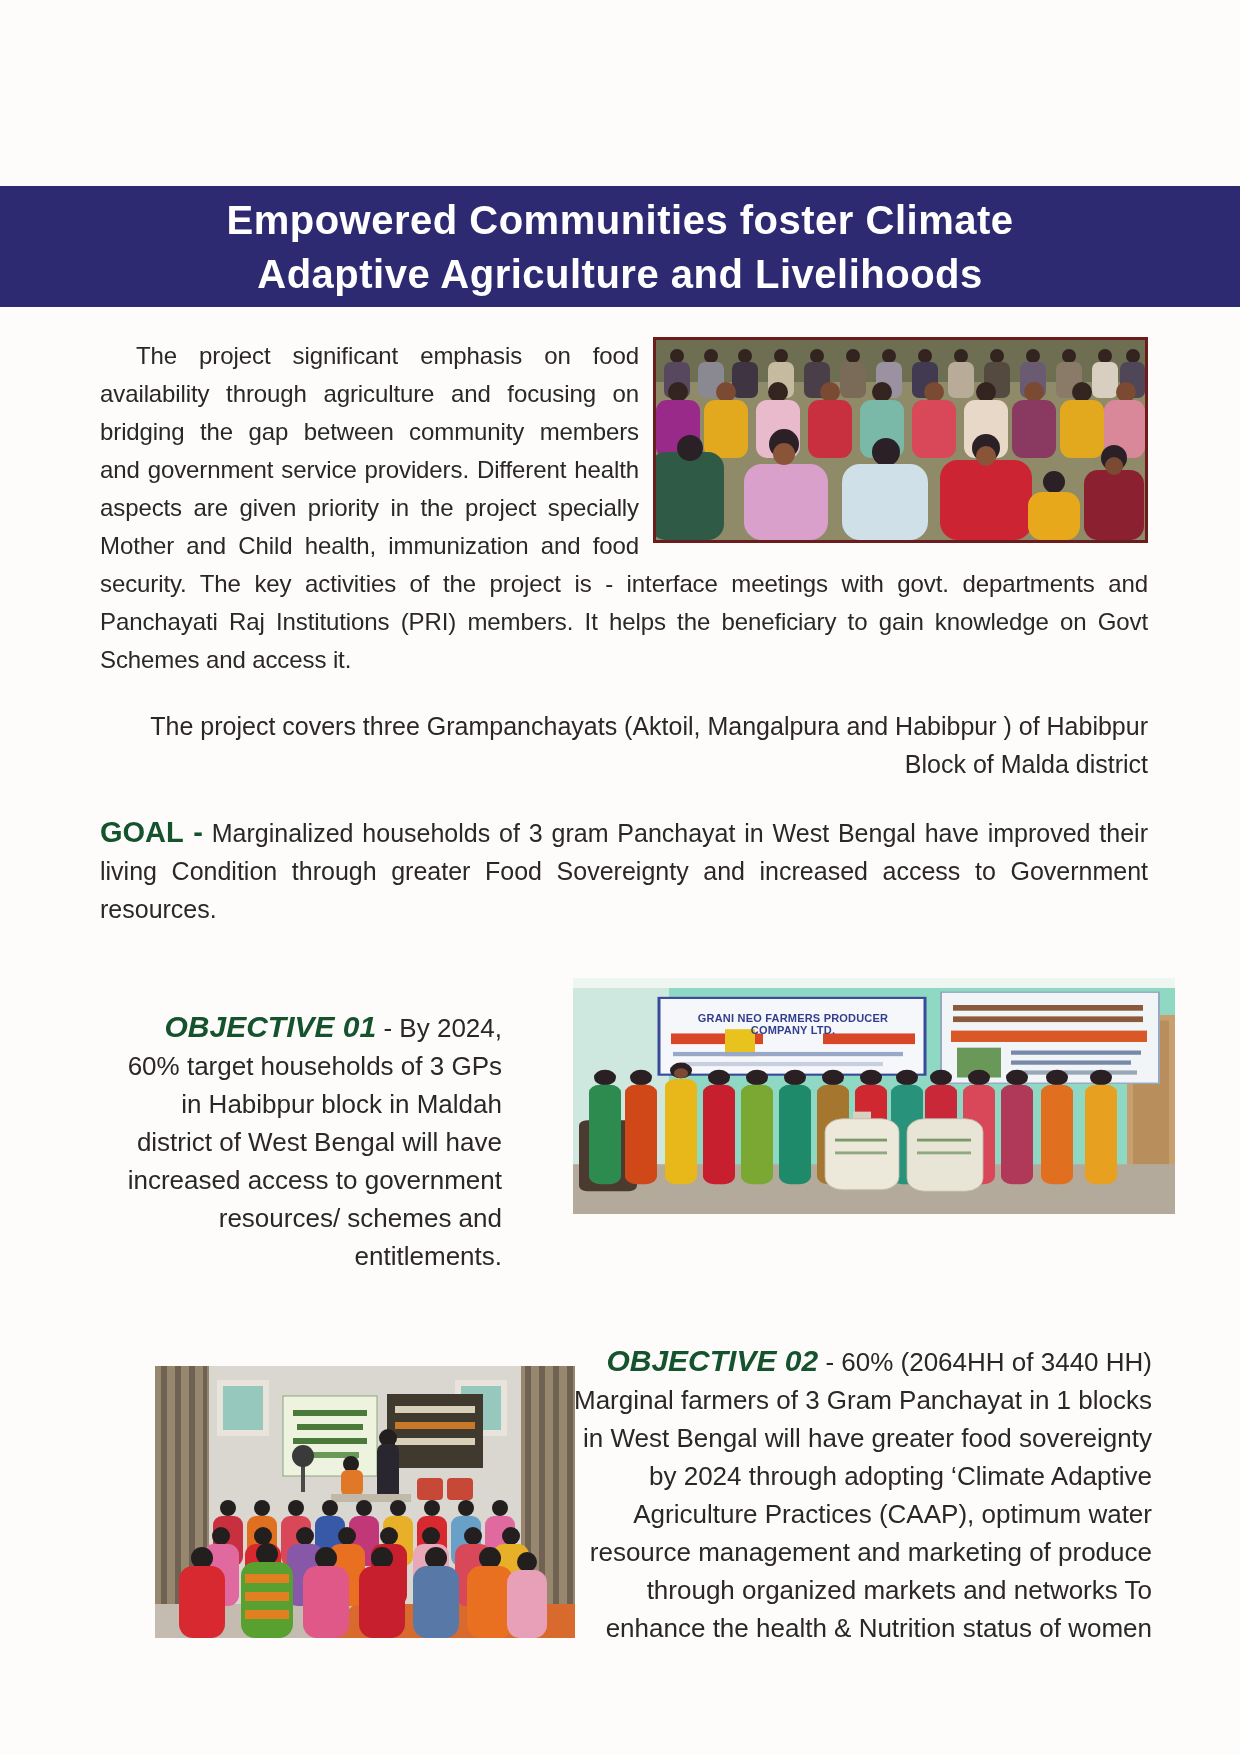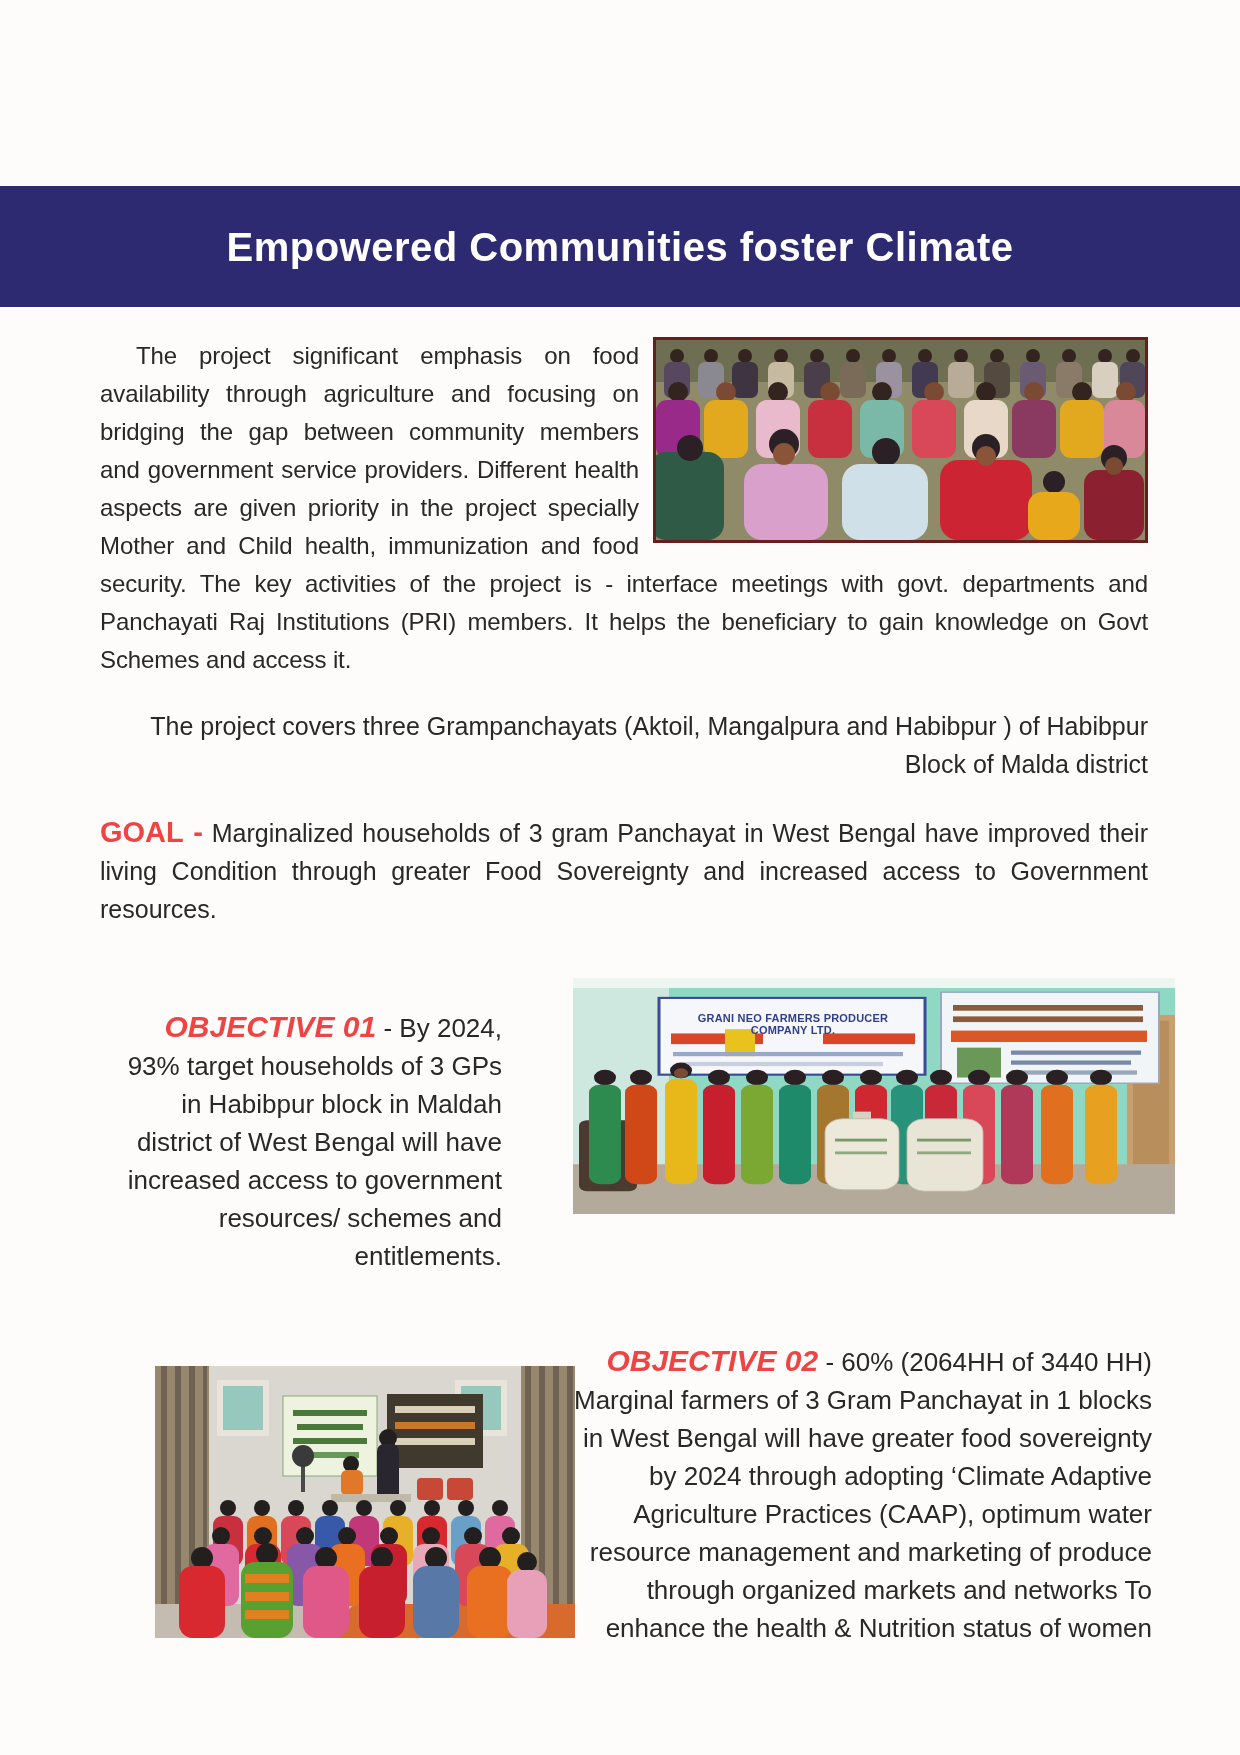--- a/index.html
+++ b/index.html
@@ -29,21 +29,21 @@
   .photo1{
     float:right;width:495px;height:206px;margin:0 0 12px 14px;
     border:3px solid #6b1d1d;
   }
   p{margin:0;text-align:right;}
   .intro-text{
     font-size:24px;line-height:38px;text-align:justify;text-indent:36px;letter-spacing:-0.1px;
   }
   .coverage-text{margin-top:28px;font-size:25px;line-height:38px;}
   .goal-para{margin-top:30px;font-size:25px;line-height:38px;text-align:justify;}
-  .blue-label{color:#ef4444;font-weight:bold;}
+  .blue-label{color:#14532d;font-weight:bold;}
   .goal-para .blue-label{font-size:29px;}
   .obj-row1{position:relative;margin-top:34px;height:336px;}
   .photo2{position:absolute;left:433px;top:0;width:602px;height:236px;}
   .photo2 .banner-caption{
     position:absolute;left:96px;top:34px;width:248px;
     font-size:11px;font-weight:bold;color:#323e8c;text-align:center;
     line-height:12px;letter-spacing:0.2px;
   }
   .obj1-para{position:absolute;left:6px;top:46px;width:396px;font-size:26px;line-height:38px;}
   .obj1-para .blue-label,.obj2-para .blue-label{font-size:30px;font-style:italic;}
@@ -51,20 +51,21 @@
   .photo3{position:absolute;left:15px;top:8px;width:420px;height:272px;}
   .obj2-para{position:absolute;left:460px;top:0;width:592px;font-size:26px;line-height:38px;}
 </style>
 </head>
 <body>
 
 <div class="page">
 
   <header class="banner">
     <div class="t-line">Empowered Communities foster Climate</div>
+    <div class="t-line">Adaptive Agriculture and Livelihoods</div>
   </header>
 
   <main class="content">
 
     <section class="intro-section">
       <figure class="photo photo1">
         <svg viewBox="0 0 489 200" preserveAspectRatio="none" aria-hidden="true">
           <rect width="489" height="200" fill="#8f8a68"></rect>
           <rect width="489" height="42" fill="#6e6e52"></rect>
           <circle cx="21" cy="16" r="7" fill="#332420"></circle>
@@ -195,21 +196,21 @@
           <rect x="280" y="188" width="18" height="16" fill="#d8d0c0"></rect>
           <rect x="252" y="198" width="74" height="100" rx="18" fill="#ece8da" stroke="#c0b8a8"></rect>
           <rect x="334" y="198" width="76" height="102" rx="18" fill="#e8e4d6" stroke="#c0b8a8"></rect>
           <rect x="262" y="226" width="52" height="4" fill="#7a9a6a"></rect>
             <rect x="262" y="244" width="52" height="4" fill="#90a882"></rect>
             <rect x="344" y="226" width="54" height="4" fill="#7a9a6a"></rect>
             <rect x="344" y="244" width="54" height="4" fill="#90a882"></rect>
         </svg>
         <div class="banner-caption">GRANI NEO FARMERS PRODUCER COMPANY LTD.</div>
       </figure>
-      <p class="obj1-para"><span class="blue-label">OBJECTIVE 01</span> <span>- By 2024, 93% target households of 3 GPs in Habibpur block in Maldah district of West Bengal will have increased access to government resources/ schemes and entitlements.</span></p>
+      <p class="obj1-para"><span class="blue-label">OBJECTIVE 01</span> <span>- By 2024, 60% target households of 3 GPs in Habibpur block in Maldah district of West Bengal will have increased access to government resources/ schemes and entitlements.</span></p>
     </section>
 
     <section class="obj-row2">
       <figure class="photo photo3">
         <svg viewBox="0 0 420 272" preserveAspectRatio="none" aria-hidden="true">
           <rect width="420" height="272" fill="#dad6d0"></rect>
           <rect width="54" height="272" fill="#97876f"></rect>
           <rect x="6" width="6" height="272" fill="#6f6252"></rect>
             <rect x="20" width="6" height="272" fill="#6f6252"></rect>
             <rect x="34" width="6" height="272" fill="#6f6252"></rect>

